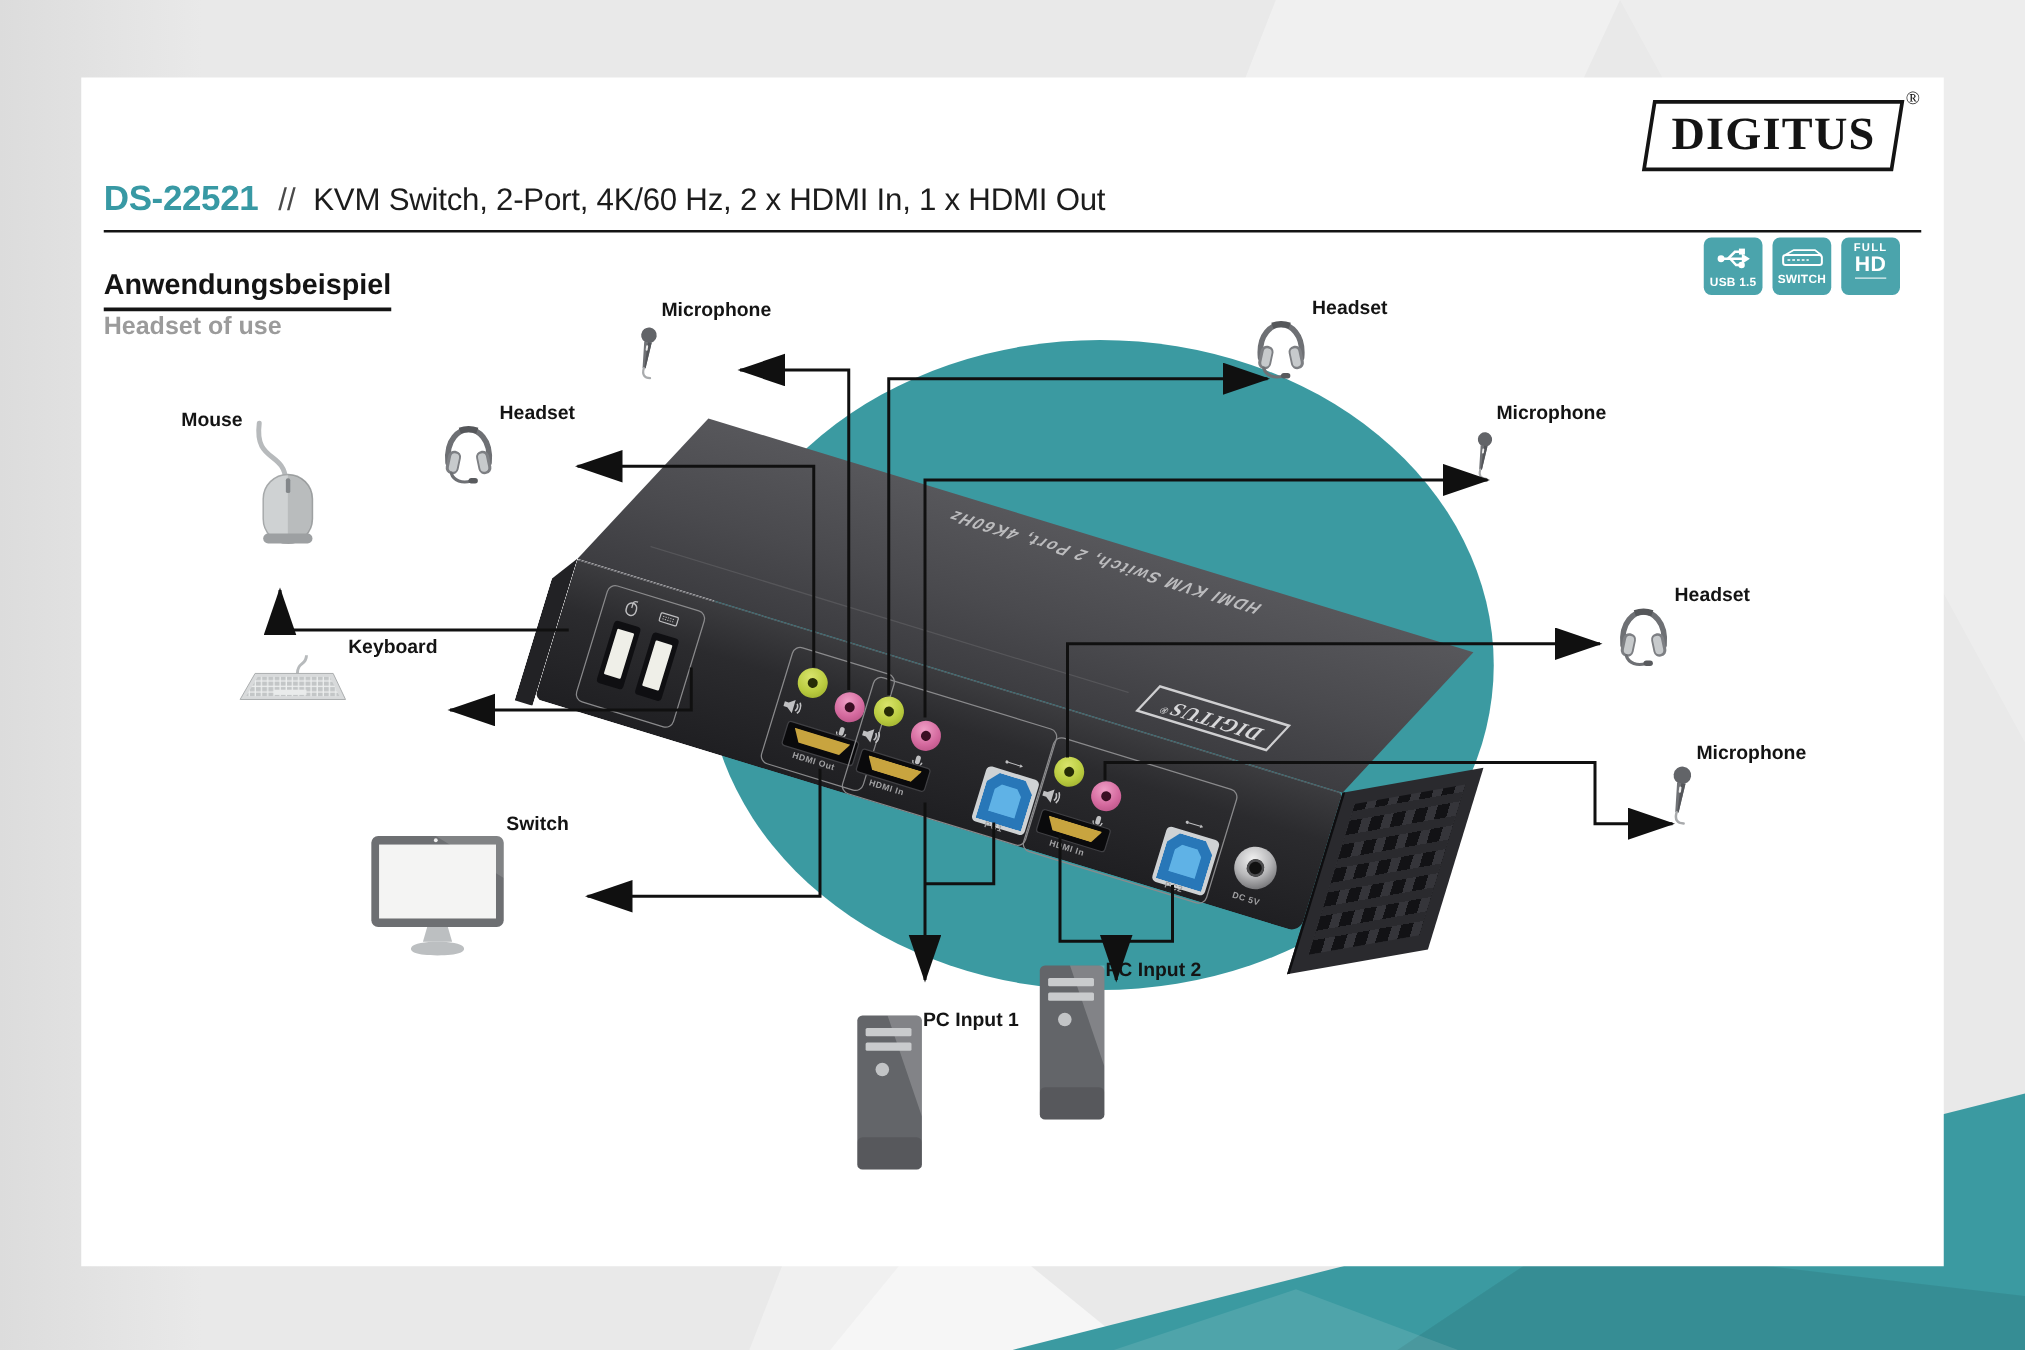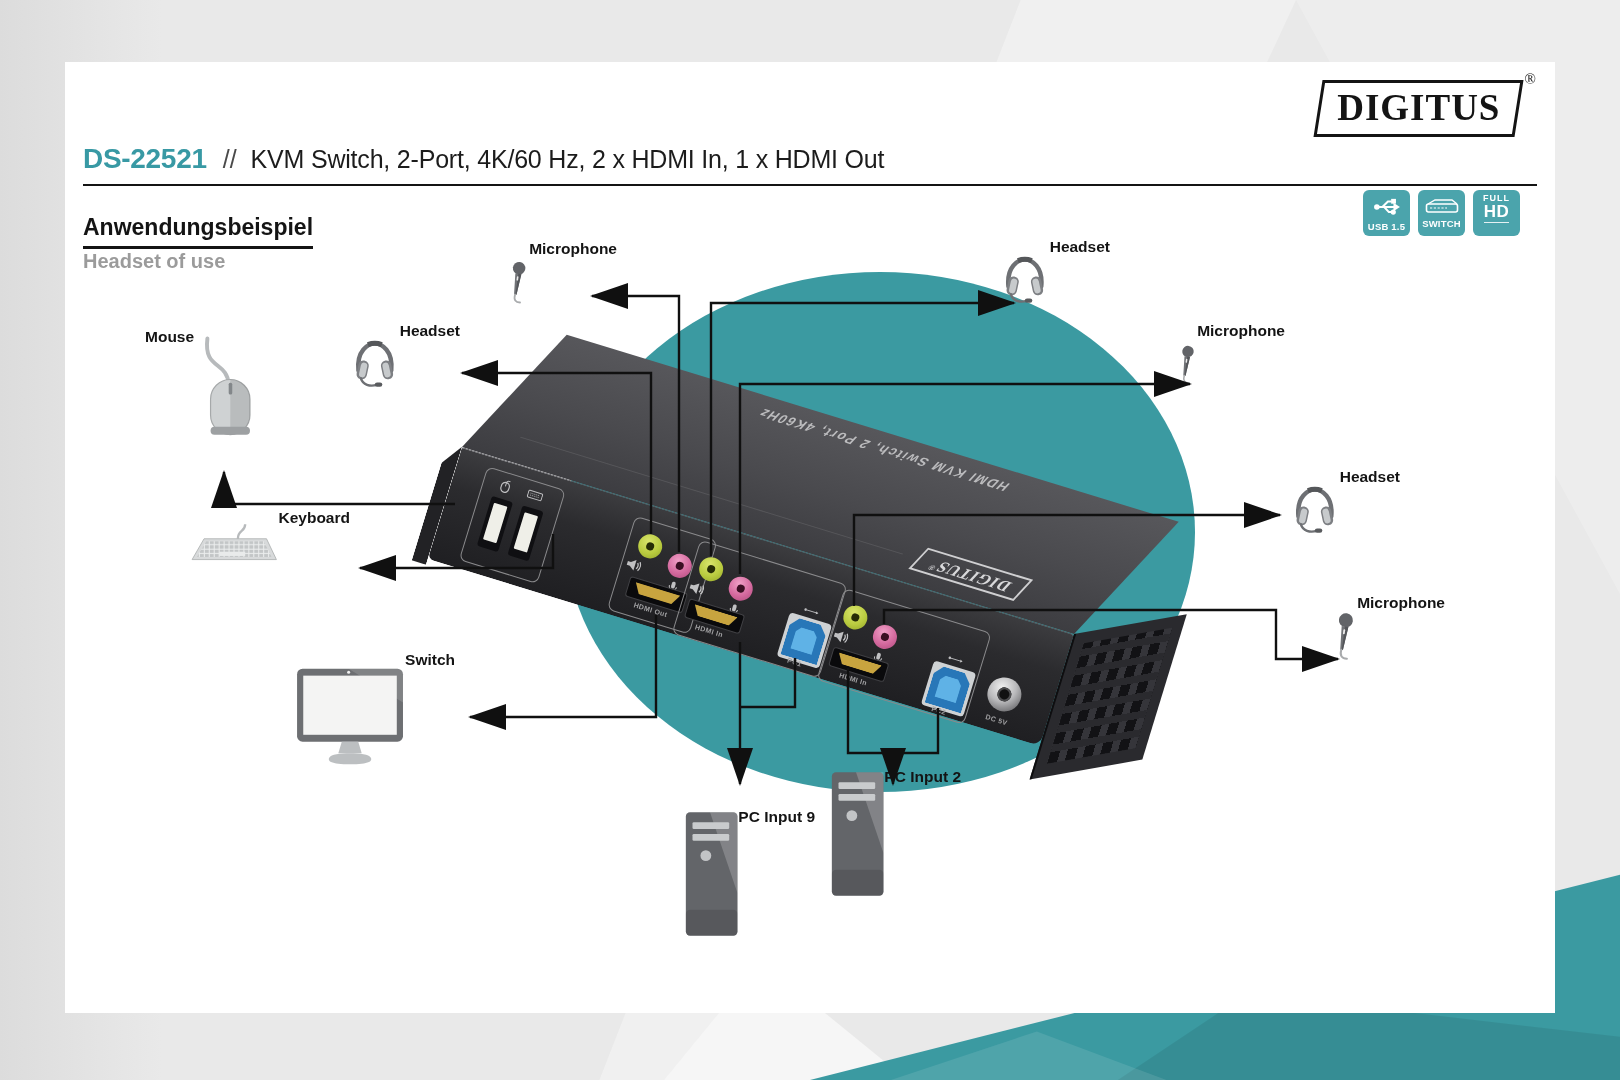--- a/index.html
+++ b/index.html
@@ -355,21 +355,21 @@
   <svg width="50" height="96" viewBox="0 0 60 115">
       <use href="#sym-mic"></use>
     </svg>
   <div class="peri-label" style="margin-top:4px;">Microphone</div>
 </div>
 
 <div class="peri" style="left:685px;top:800px;width:130px;">
   <svg width="64" height="148" viewBox="0 0 64 150">
       <use href="#sym-tower"></use>
     </svg>
-  <div class="peri-label" style="margin-top:8px;">PC Input 9</div>
+  <div class="peri-label" style="margin-top:8px;">PC Input 1</div>
 </div>
 
 <div class="peri" style="left:831px;top:760px;width:130px;">
   <svg width="64" height="148" viewBox="0 0 64 150">
       <use href="#sym-tower"></use>
     </svg>
   <div class="peri-label" style="margin-top:8px;">PC Input 2</div>
 </div>
 
 <svg class="arrows" width="1620" height="1080">

